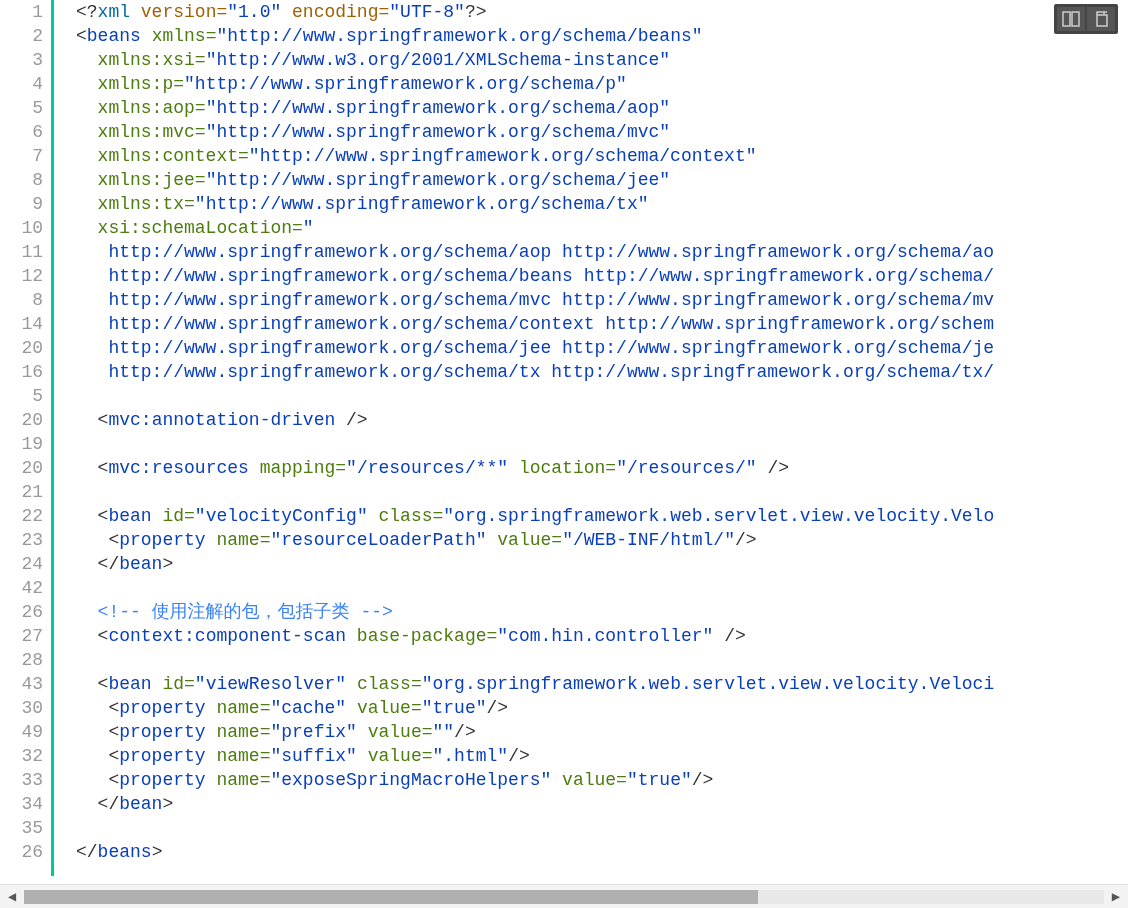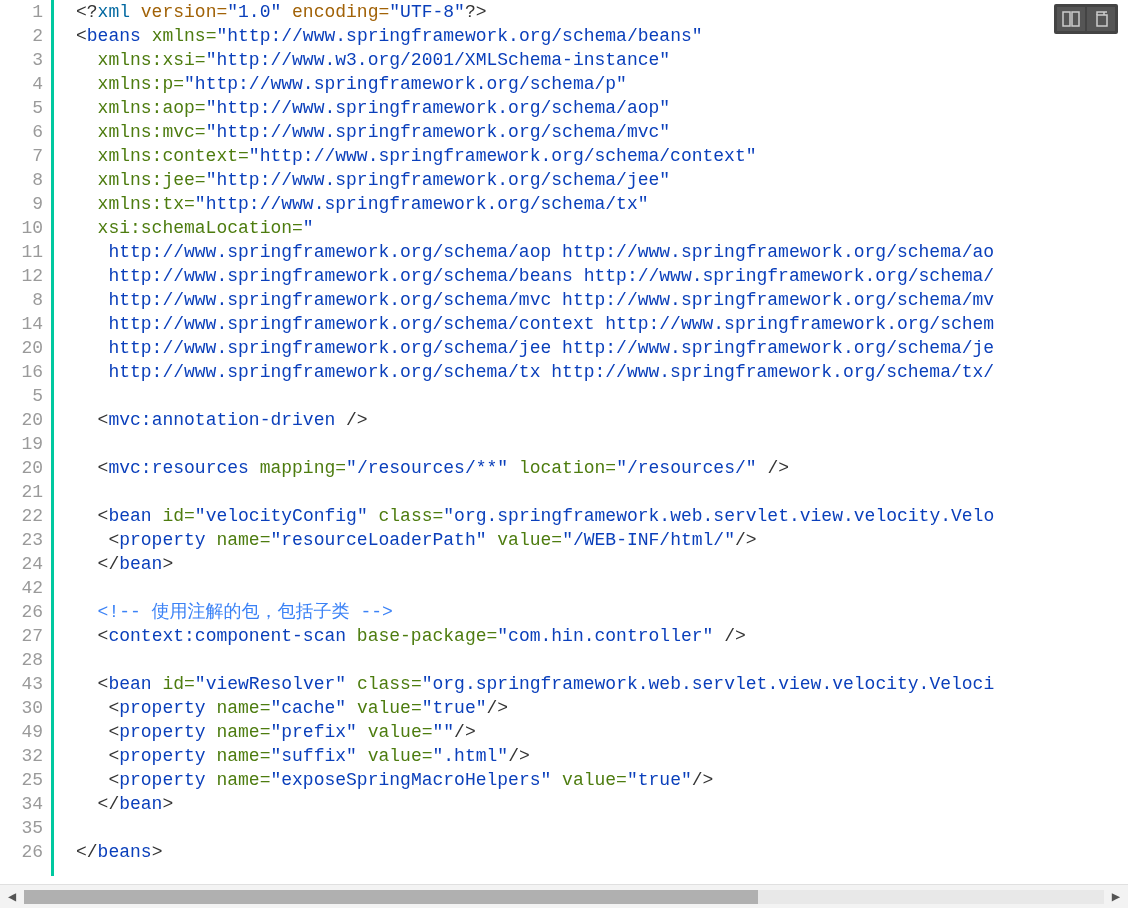--- a/index.html
+++ b/index.html
@@ -138,21 +138,21 @@
       <div>23</div>
       <div>24</div>
       <div>42</div>
       <div>26</div>
       <div>27</div>
       <div>28</div>
       <div>43</div>
       <div>30</div>
       <div>49</div>
       <div>32</div>
-      <div>25</div>
+      <div>33</div>
       <div>34</div>
       <div>35</div>
       <div>26</div>
     </div>
   <div class="code-area" id="code"><div class="code-line"><span class="t-punct">&lt;?</span><span class="t-pi">xml</span><span class="t-piattr"> version=</span><span class="t-pistr">"1.0"</span><span class="t-piattr"> encoding=</span><span class="t-pistr">"UTF-8"</span><span class="t-punct">?&gt;</span></div><div class="code-line"><span class="t-punct">&lt;</span><span class="t-tag">beans</span><span class="t-attr"> xmlns=</span><span class="t-str">"http://www.springframework.org/schema/beans"</span></div><div class="code-line"><span class="t-attr">  xmlns:xsi=</span><span class="t-str">"http://www.w3.org/2001/XMLSchema-instance"</span></div><div class="code-line"><span class="t-attr">  xmlns:p=</span><span class="t-str">"http://www.springframework.org/schema/p"</span></div><div class="code-line"><span class="t-attr">  xmlns:aop=</span><span class="t-str">"http://www.springframework.org/schema/aop"</span></div><div class="code-line"><span class="t-attr">  xmlns:mvc=</span><span class="t-str">"http://www.springframework.org/schema/mvc"</span></div><div class="code-line"><span class="t-attr">  xmlns:context=</span><span class="t-str">"http://www.springframework.org/schema/context"</span></div><div class="code-line"><span class="t-attr">  xmlns:jee=</span><span class="t-str">"http://www.springframework.org/schema/jee"</span></div><div class="code-line"><span class="t-attr">  xmlns:tx=</span><span class="t-str">"http://www.springframework.org/schema/tx"</span></div><div class="code-line"><span class="t-attr">  xsi:schemaLocation=</span><span class="t-str">"</span></div><div class="code-line"><span class="t-str">   http://www.springframework.org/schema/aop http://www.springframework.org/schema/ao</span></div><div class="code-line"><span class="t-str">   http://www.springframework.org/schema/beans http://www.springframework.org/schema/</span></div><div class="code-line"><span class="t-str">   http://www.springframework.org/schema/mvc http://www.springframework.org/schema/mv</span></div><div class="code-line"><span class="t-str">   http://www.springframework.org/schema/context http://www.springframework.org/schem</span></div><div class="code-line"><span class="t-str">   http://www.springframework.org/schema/jee http://www.springframework.org/schema/je</span></div><div class="code-line"><span class="t-str">   http://www.springframework.org/schema/tx http://www.springframework.org/schema/tx/</span></div><div class="code-line"><span class="t-text"></span></div><div class="code-line"><span class="t-text">  </span><span class="t-punct">&lt;</span><span class="t-tag">mvc:annotation-driven</span><span class="t-punct"> /&gt;</span></div><div class="code-line"><span class="t-text"></span></div><div class="code-line"><span class="t-text">  </span><span class="t-punct">&lt;</span><span class="t-tag">mvc:resources</span><span class="t-attr"> mapping=</span><span class="t-str">"/resources/**"</span><span class="t-attr"> location=</span><span class="t-str">"/resources/"</span><span class="t-punct"> /&gt;</span></div><div class="code-line"><span class="t-text"></span></div><div class="code-line"><span class="t-text">  </span><span class="t-punct">&lt;</span><span class="t-tag">bean</span><span class="t-attr"> id=</span><span class="t-str">"velocityConfig"</span><span class="t-attr"> class=</span><span class="t-str">"org.springframework.web.servlet.view.velocity.Velo</span></div><div class="code-line"><span class="t-text">   </span><span class="t-punct">&lt;</span><span class="t-tag">property</span><span class="t-attr"> name=</span><span class="t-str">"resourceLoaderPath"</span><span class="t-attr"> value=</span><span class="t-str">"/WEB-INF/html/"</span><span class="t-punct">/&gt;</span></div><div class="code-line"><span class="t-text">  </span><span class="t-punct">&lt;/</span><span class="t-tag">bean</span><span class="t-punct">&gt;</span></div><div class="code-line"><span class="t-text"></span></div><div class="code-line"><span class="t-text">  </span><span class="t-cmt">&lt;!-- 使用注解的包，包括子类 --&gt;</span></div><div class="code-line"><span class="t-text">  </span><span class="t-punct">&lt;</span><span class="t-tag">context:component-scan</span><span class="t-attr"> base-package=</span><span class="t-str">"com.hin.controller"</span><span class="t-punct"> /&gt;</span></div><div class="code-line"><span class="t-text"></span></div><div class="code-line"><span class="t-text">  </span><span class="t-punct">&lt;</span><span class="t-tag">bean</span><span class="t-attr"> id=</span><span class="t-str">"viewResolver"</span><span class="t-attr"> class=</span><span class="t-str">"org.springframework.web.servlet.view.velocity.Veloci</span></div><div class="code-line"><span class="t-text">   </span><span class="t-punct">&lt;</span><span class="t-tag">property</span><span class="t-attr"> name=</span><span class="t-str">"cache"</span><span class="t-attr"> value=</span><span class="t-str">"true"</span><span class="t-punct">/&gt;</span></div><div class="code-line"><span class="t-text">   </span><span class="t-punct">&lt;</span><span class="t-tag">property</span><span class="t-attr"> name=</span><span class="t-str">"prefix"</span><span class="t-attr"> value=</span><span class="t-str">""</span><span class="t-punct">/&gt;</span></div><div class="code-line"><span class="t-text">   </span><span class="t-punct">&lt;</span><span class="t-tag">property</span><span class="t-attr"> name=</span><span class="t-str">"suffix"</span><span class="t-attr"> value=</span><span class="t-str">".html"</span><span class="t-punct">/&gt;</span></div><div class="code-line"><span class="t-text">   </span><span class="t-punct">&lt;</span><span class="t-tag">property</span><span class="t-attr"> name=</span><span class="t-str">"exposeSpringMacroHelpers"</span><span class="t-attr"> value=</span><span class="t-str">"true"</span><span class="t-punct">/&gt;</span></div><div class="code-line"><span class="t-text">  </span><span class="t-punct">&lt;/</span><span class="t-tag">bean</span><span class="t-punct">&gt;</span></div><div class="code-line"><span class="t-text"></span></div><div class="code-line"><span class="t-punct">&lt;/</span><span class="t-tag">beans</span><span class="t-punct">&gt;</span></div></div>
 </div>
 
 <div class="toolbar">
   <div class="toolbar-btn">
     <svg width="18" height="16" viewBox="0 0 18 16">

